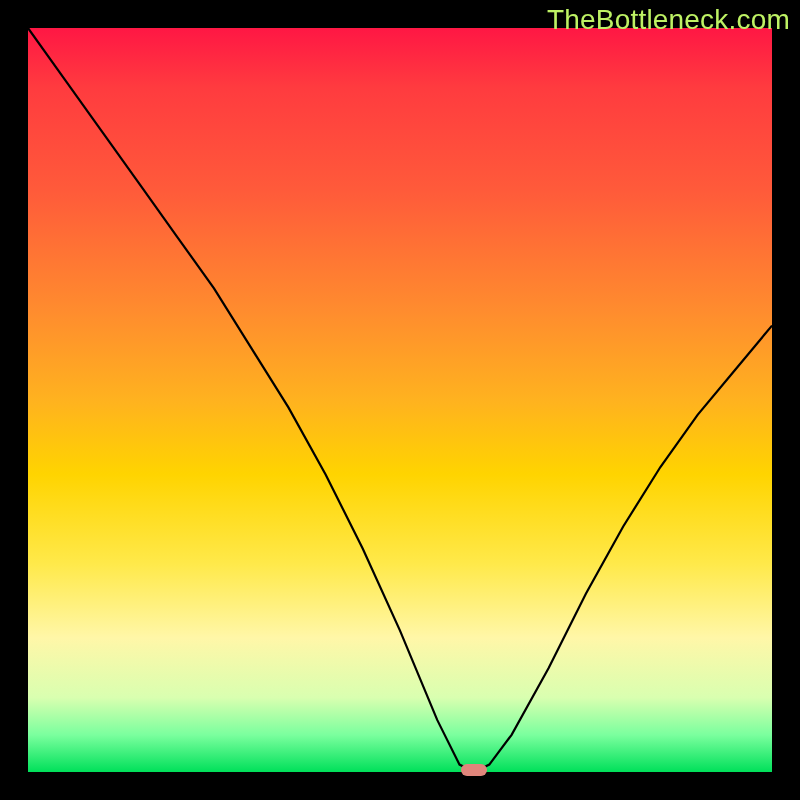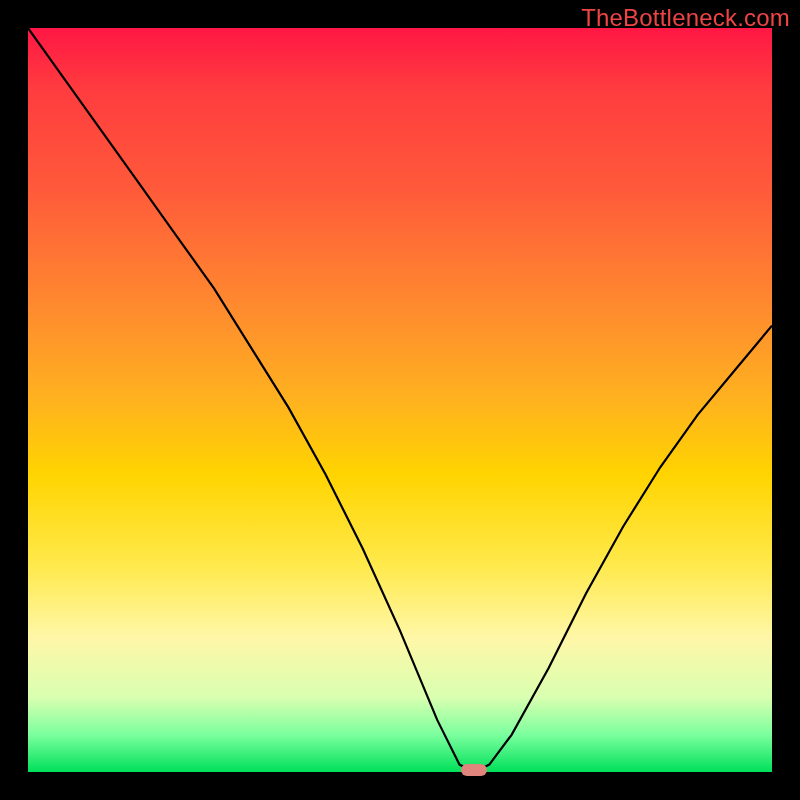--- a/index.html
+++ b/index.html
@@ -14,22 +14,22 @@
   .frame {
     position: relative;
     width: 800px;
     height: 800px;
     background: #000;
   }
   .watermark {
     position: absolute;
     top: 4px;
     right: 10px;
-    color: #ef4444;
-    font-size: 24px;
+    color: #bef264;
+    font-size: 28px;
     letter-spacing: 0.2px;
     z-index: 10;
   }
   .plot {
     position: absolute;
     left: 28px;
     top: 28px;
     width: 744px;
     height: 744px;
     

